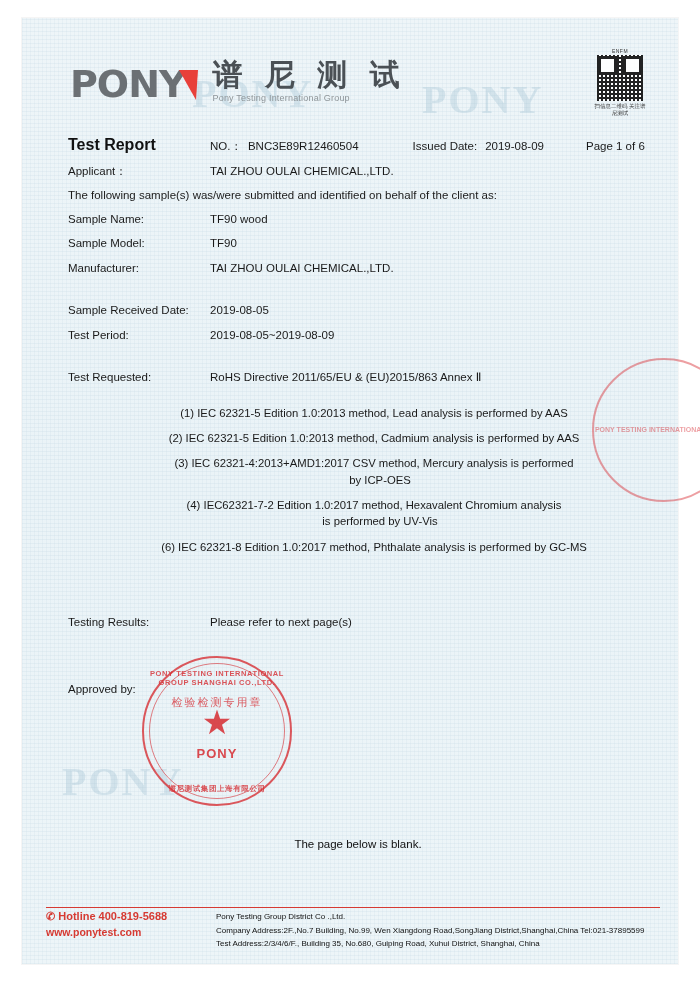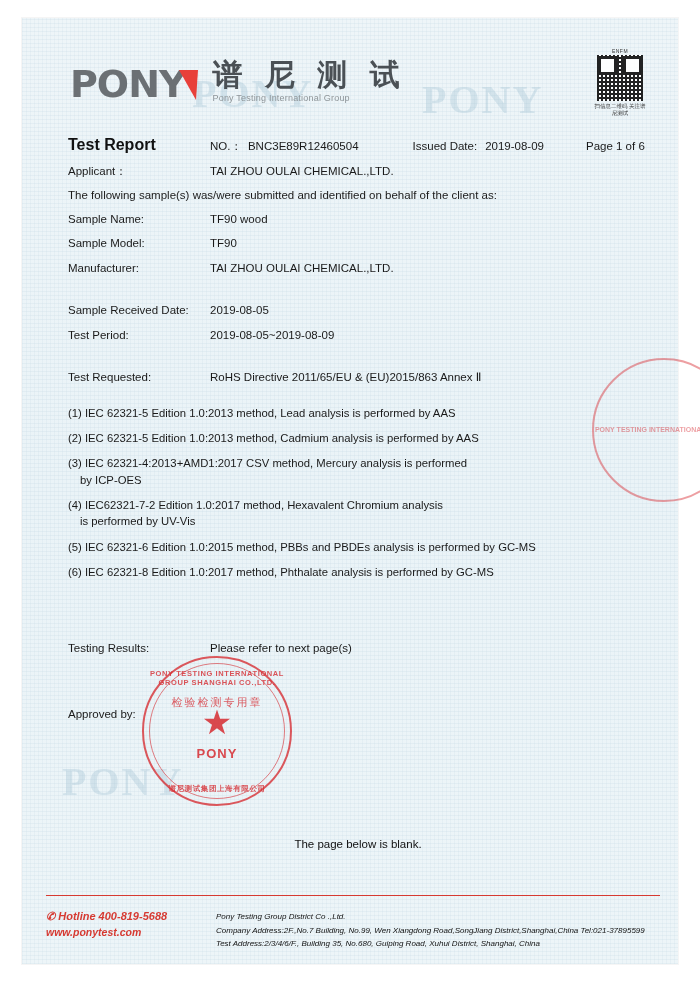--- a/index.html
+++ b/index.html
@@ -169,21 +169,21 @@
 
   .para {
     margin-bottom: 11px;
     font-size: 11.5px;
   }
 
   .gap-sm { height: 10px; }
   .gap-md { height: 18px; }
 
   .methods .lbl { width: 142px; }
-  .methods-list { flex: 1; }
+  .methods-list { flex: 1; text-align: center; }
   .methods-list .m {
     margin-bottom: 9px;
     font-size: 11.3px;
     line-height: 1.45;
   }
   .methods-list .m .cont {
     display: block;
     margin-left: 12px;
   }
 
@@ -327,23 +327,22 @@
     color: #111;
   }
 
   
   .footer {
     position: absolute;
     left: 24px;
     right: 18px;
     bottom: 14px;
     border-top: 1.6px solid #d63a32;
-    padding-top: 14px;
+    padding-top: 2px;
     display: flex;
-    font-style: italic;
   }
   .footer-left {
     width: 170px;
     flex: none;
   }
   .footer-hot {
     color: #d63a32;
     font-weight: bold;
     font-size: 11px;
     white-space: nowrap;
@@ -455,23 +454,20 @@
         </div>
         <div class="m">
           <span>(3) IEC 62321-4:2013+AMD1:2017 CSV method, Mercury analysis is performed</span>
           <span class="cont">by ICP-OES</span>
         </div>
         <div class="m">
           <span>(4) IEC62321-7-2 Edition 1.0:2017 method, Hexavalent Chromium analysis</span>
           <span class="cont">is performed by UV-Vis</span>
         </div>
         <div class="m">
-          <span>(5) IEC 62321-6 Edition 1.0:2015 method, PBBs and PBDEs analysis is performed by GC-MS</span>
-        </div>
-        <div class="m">
           <span>(6) IEC 62321-8 Edition 1.0:2017 method, Phthalate analysis is performed by GC-MS</span>
         </div>
       </div>
     </div>
 
     <div style="height:42px"></div>
 
     <div class="row">
       <div class="lbl">Testing Results:</div>
       <div class="val">Please refer to next page(s)</div>

